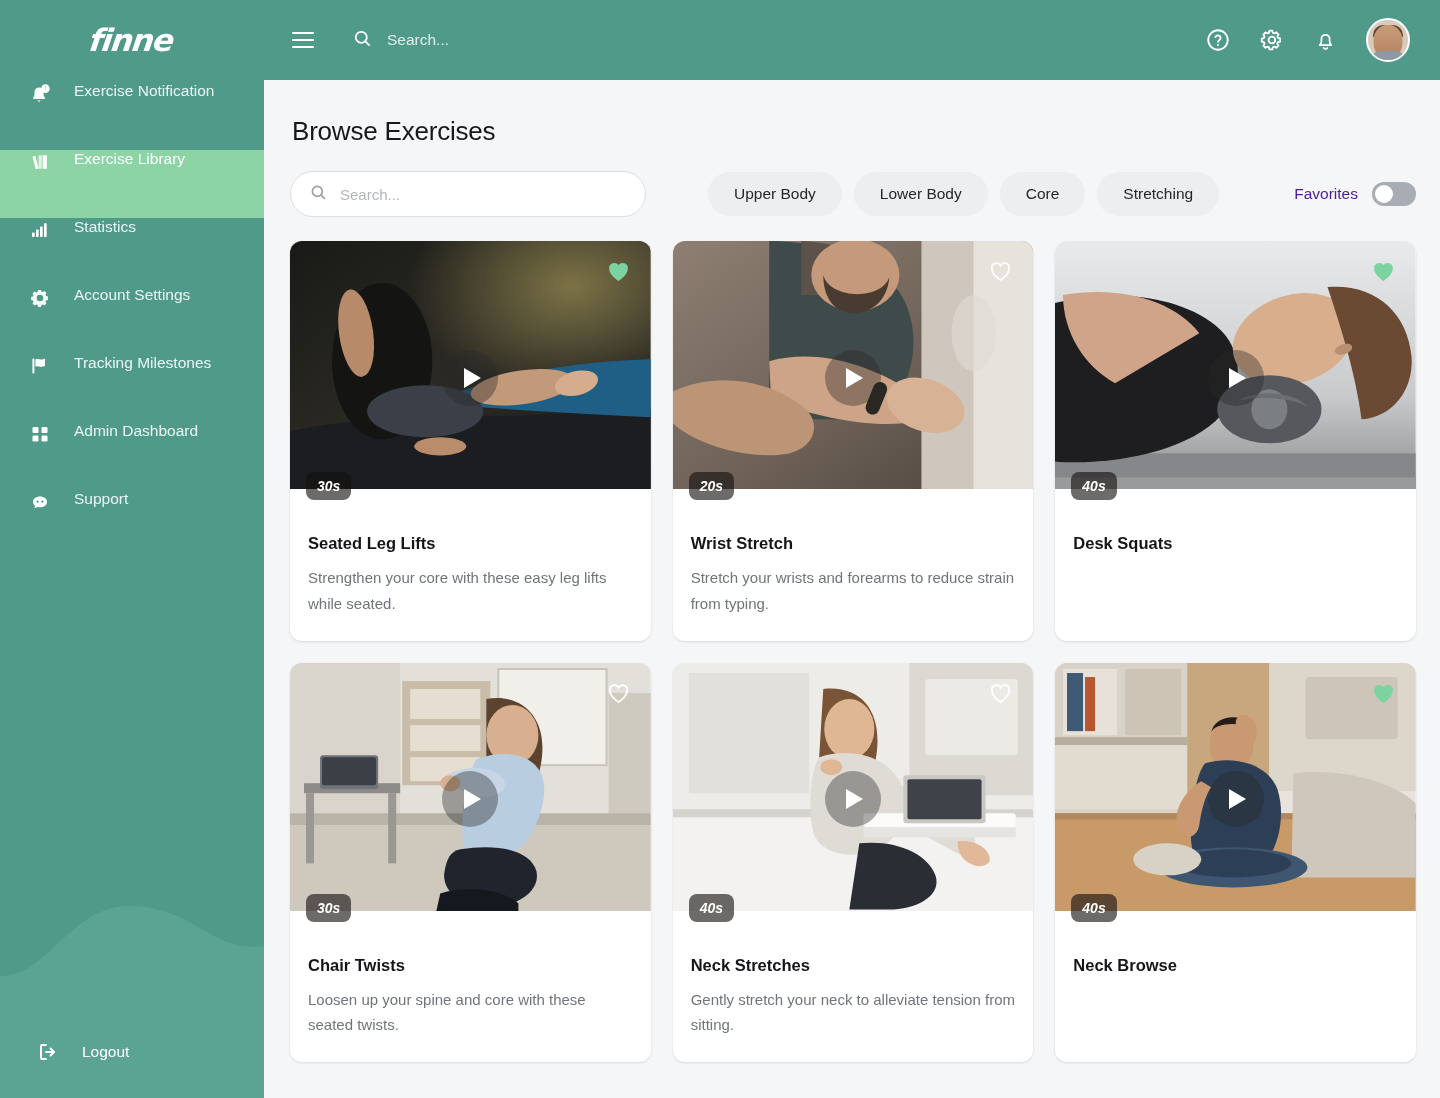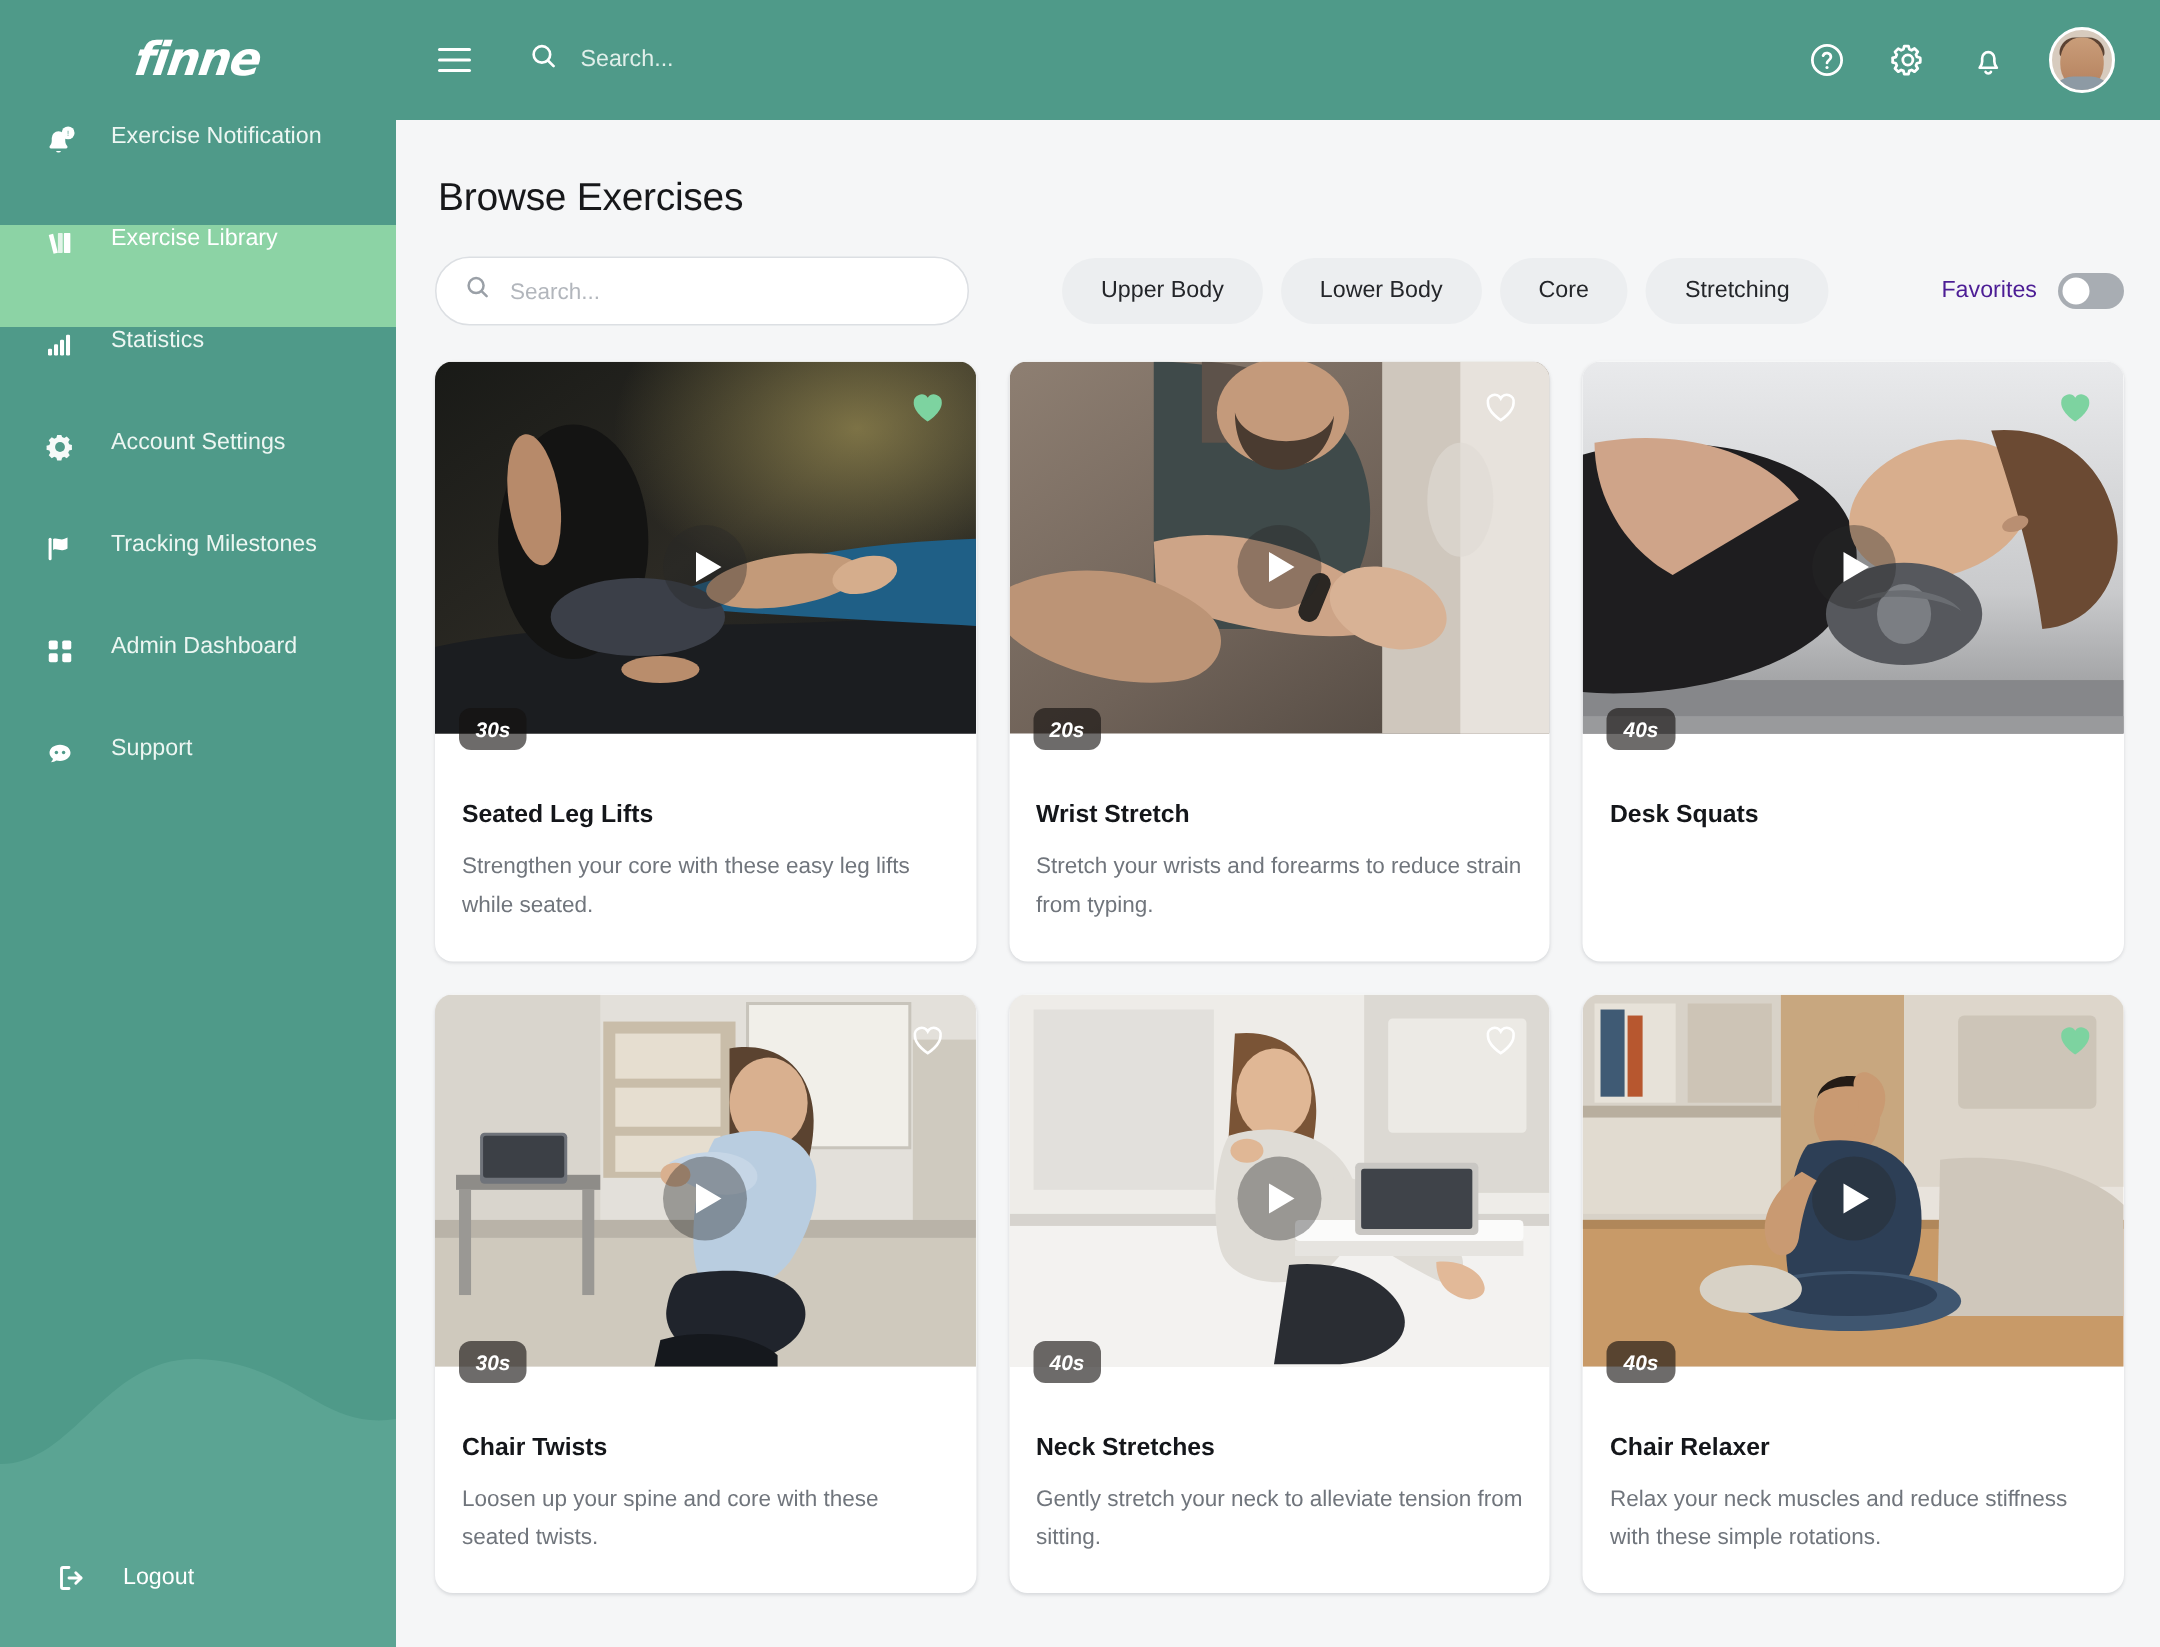--- a/index.html
+++ b/index.html
@@ -581,22 +581,21 @@
               <svg width="25" height="23" viewBox="0 0 24 22">
                 <path d="M12 21s-9-5.5-9-12A5 5 0 0 1 12 5.8 5 5 0 0 1 21 9c0 6.5-9 12-9 12Z" fill="#7dd3a0"></path>
               </svg>
             </span>
             <span class="badge">40s</span>
             <span class="play">
                 <span class="tri"></span>
               </span>
           </div>
           <div class="card-body">
-            <div class="card-title">Chair Relaxer</div>
-            <div class="card-desc">Relax your neck muscles and reduce stiffness with these simple rotations.</div>
+            <div class="card-title">Neck Browse</div>
           </div>
         </article>
 
       </div>
 
       <div class="pagination">
         <div class="page-info">Page 1 of 10</div>
         <div class="page-btns">
           <div class="btn">Previous</div>
           <div class="btn primary">Next</div>

